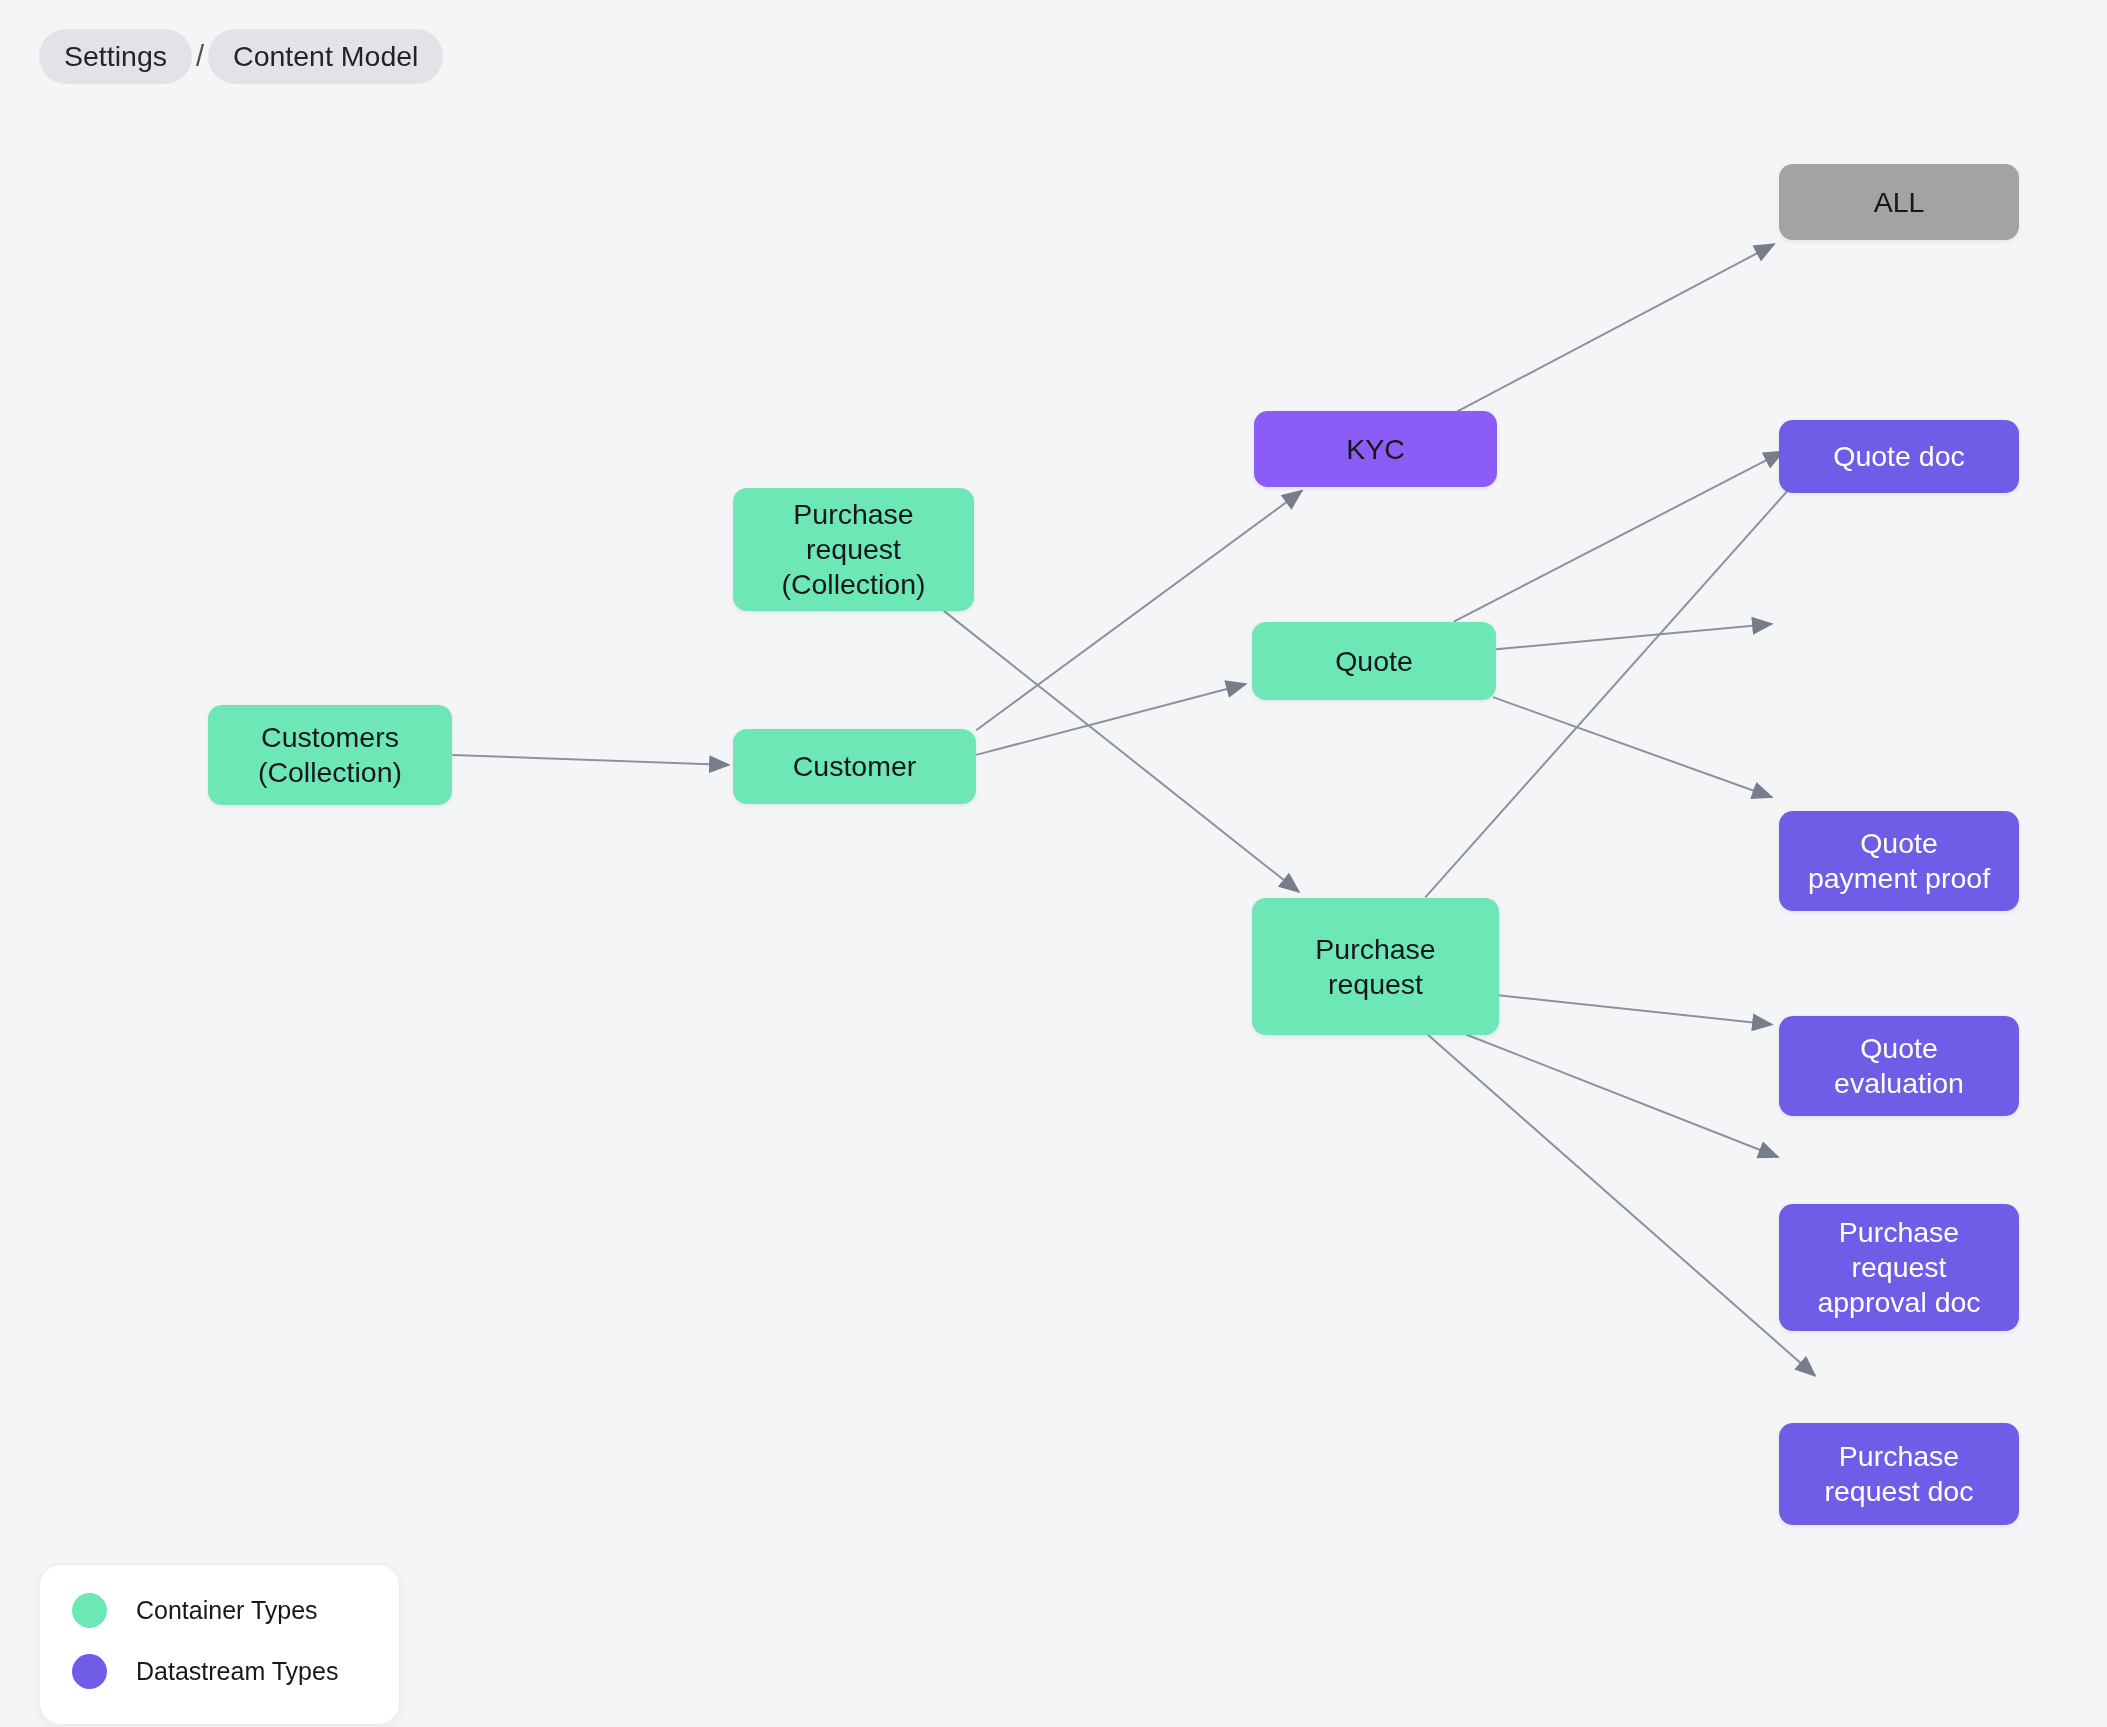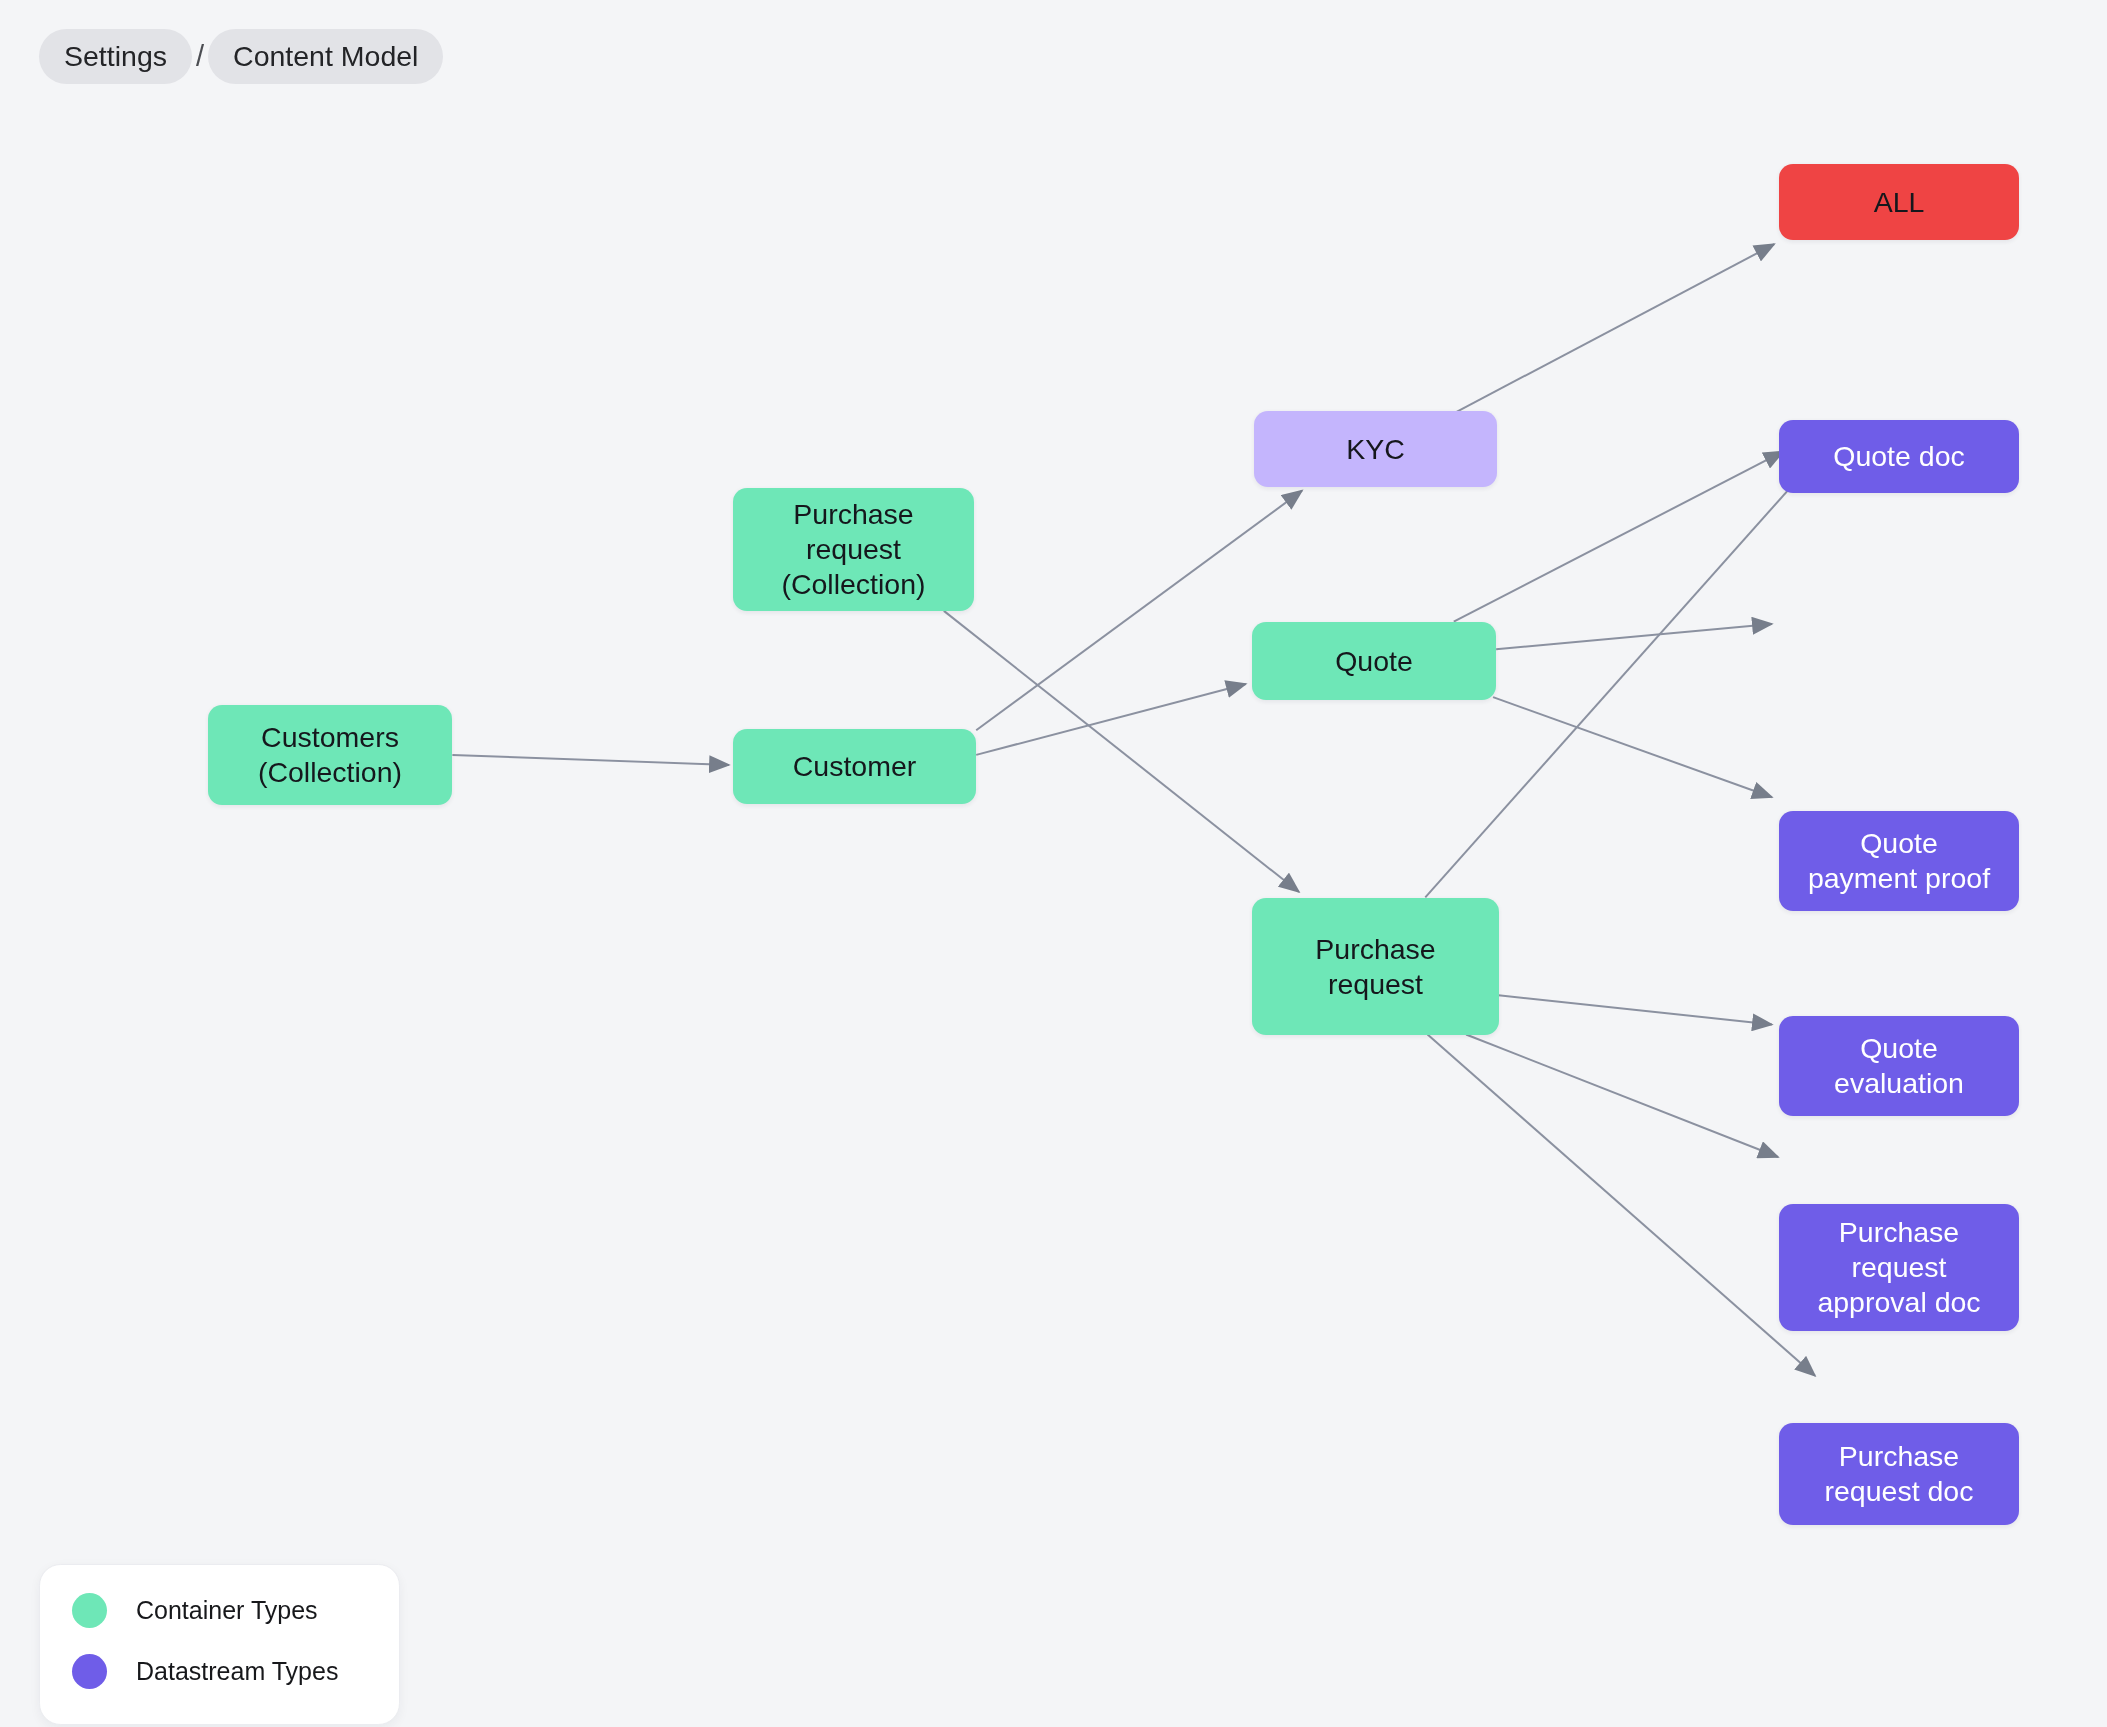--- a/index.html
+++ b/index.html
@@ -125,25 +125,25 @@
       <line x1="1945" y1="1292" x2="2300" y2="1330" stroke="#8b91a0" stroke-width="2.6" marker-end="url(#arrowhead)"></line>
       <line x1="1903" y1="1343" x2="2308" y2="1502" stroke="#8b91a0" stroke-width="2.6" marker-end="url(#arrowhead)"></line>
       <line x1="1853" y1="1343" x2="2356" y2="1786" stroke="#8b91a0" stroke-width="2.6" marker-end="url(#arrowhead)"></line>
     </svg>
     <div class="node container" style="left: 208px; top: 705px; width: 244px; height: 100px; background: rgb(110, 231, 183);"><span>Customers
 (Collection)</span></div>
     <div class="node container" style="left: 733px; top: 488px; width: 241px; height: 123px; background: rgb(110, 231, 183);"><span>Purchase
 request
 (Collection)</span></div>
     <div class="node container" style="left: 733px; top: 729px; width: 243px; height: 75px; background: rgb(110, 231, 183);"><span>Customer</span></div>
-    <div class="node container" style="left: 1254px; top: 411px; width: 243px; height: 76px; background: #c4b5fd;"><span>KYC</span></div>
+    <div class="node container" style="left: 1254px; top: 411px; width: 243px; height: 76px; background: #8b5cf6;"><span>KYC</span></div>
     <div class="node container" style="left: 1252px; top: 622px; width: 244px; height: 78px; background: rgb(110, 231, 183);"><span>Quote</span></div>
     <div class="node container" style="left: 1252px; top: 898px; width: 247px; height: 137px; background: rgb(110, 231, 183);"><span>Purchase
 request</span></div>
-    <div class="node container" style="left: 1779px; top: 164px; width: 240px; height: 76px; background: #ef4444;"><span>ALL</span></div>
+    <div class="node container" style="left: 1779px; top: 164px; width: 240px; height: 76px; background: #a3a3a3;"><span>ALL</span></div>
     <div class="node datastream" style="left: 1779px; top: 376px; width: 240px; height: 73px; background: rgb(111, 93, 232);"><span>Quote doc</span></div>
     <div class="node datastream" style="left: 1779px; top: 767px; width: 240px; height: 100px; background: rgb(111, 93, 232);"><span>Quote
 payment proof</span></div>
     <div class="node datastream" style="left: 1779px; top: 972px; width: 240px; height: 100px; background: rgb(111, 93, 232);"><span>Quote
 evaluation</span></div>
     <div class="node datastream" style="left: 1779px; top: 1160px; width: 240px; height: 127px; background: rgb(111, 93, 232);"><span>Purchase
 request
 approval doc</span></div>
     <div class="node datastream" style="left: 1779px; top: 1379px; width: 240px; height: 102px; background: rgb(111, 93, 232);"><span>Purchase
 request doc</span></div>

